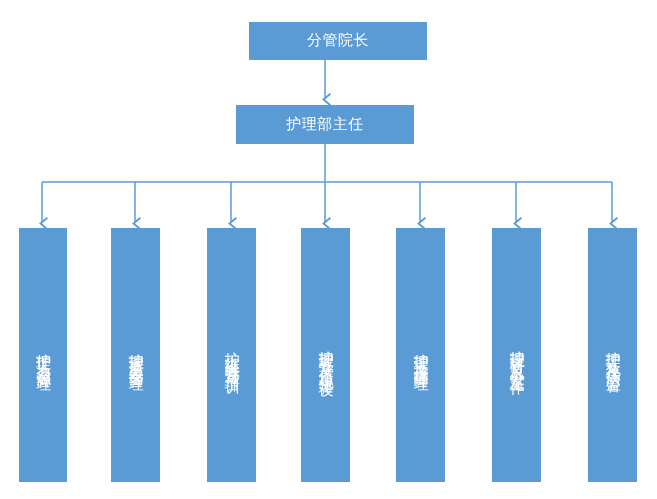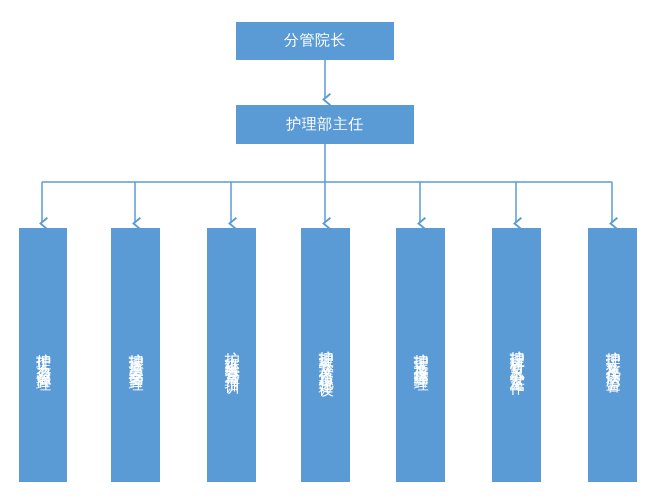--- a/index.html
+++ b/index.html
@@ -79,21 +79,21 @@
       <line x1="42" y1="182" x2="42" y2="222" stroke="#5B9BD5" stroke-width="1.5" marker-end="url(#arrowhead)"></line>
       <line x1="135" y1="182" x2="135" y2="222" stroke="#5B9BD5" stroke-width="1.5" marker-end="url(#arrowhead)"></line>
       <line x1="231" y1="182" x2="231" y2="222" stroke="#5B9BD5" stroke-width="1.5" marker-end="url(#arrowhead)"></line>
       <line x1="325" y1="182" x2="325" y2="222" stroke="#5B9BD5" stroke-width="1.5" marker-end="url(#arrowhead)"></line>
       <line x1="420" y1="182" x2="420" y2="222" stroke="#5B9BD5" stroke-width="1.5" marker-end="url(#arrowhead)"></line>
       <line x1="516" y1="182" x2="516" y2="222" stroke="#5B9BD5" stroke-width="1.5" marker-end="url(#arrowhead)"></line>
       <line x1="612" y1="182" x2="612" y2="222" stroke="#5B9BD5" stroke-width="1.5" marker-end="url(#arrowhead)"></line>
     </g>
   </svg>
 
-  <div class="node horizontal" style="left:236px; top:22px; width:158px; height:38px;">
+  <div class="node horizontal" style="left:249px; top:22px; width:178px; height:38px;">
     <span class="node-label">分管院长</span>
   </div>
 
   <div class="node horizontal" style="left:236px; top:105px; width:178px; height:39px;">
     <span class="node-label">护理部主任</span>
   </div>
 
   <div class="node vertical" style="left:19px; top:228px; width:48px; height:254px;">
     <span class="node-label">护理人力资源管理</span>
   </div>

